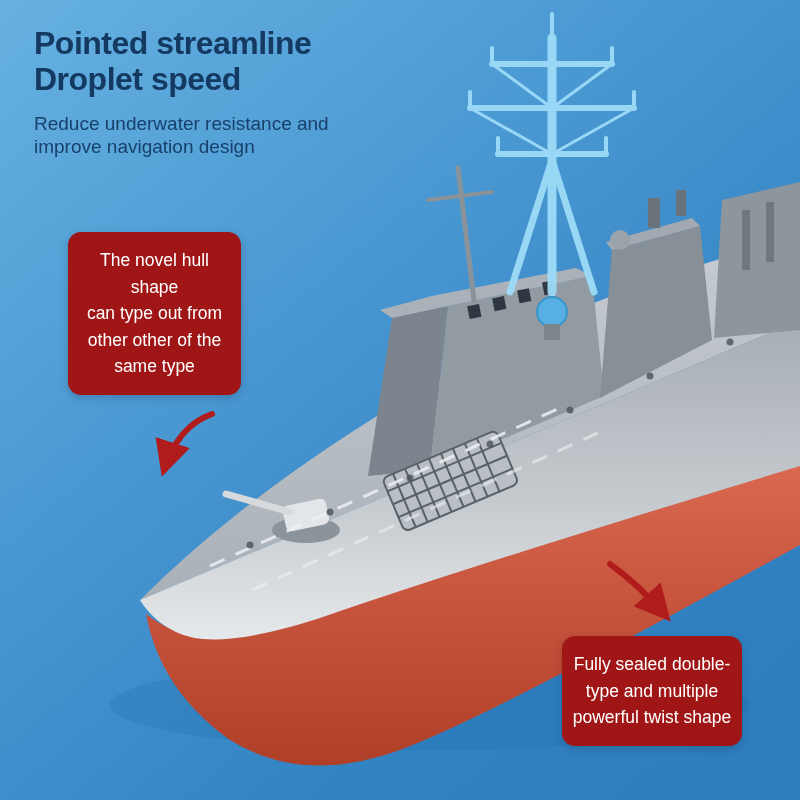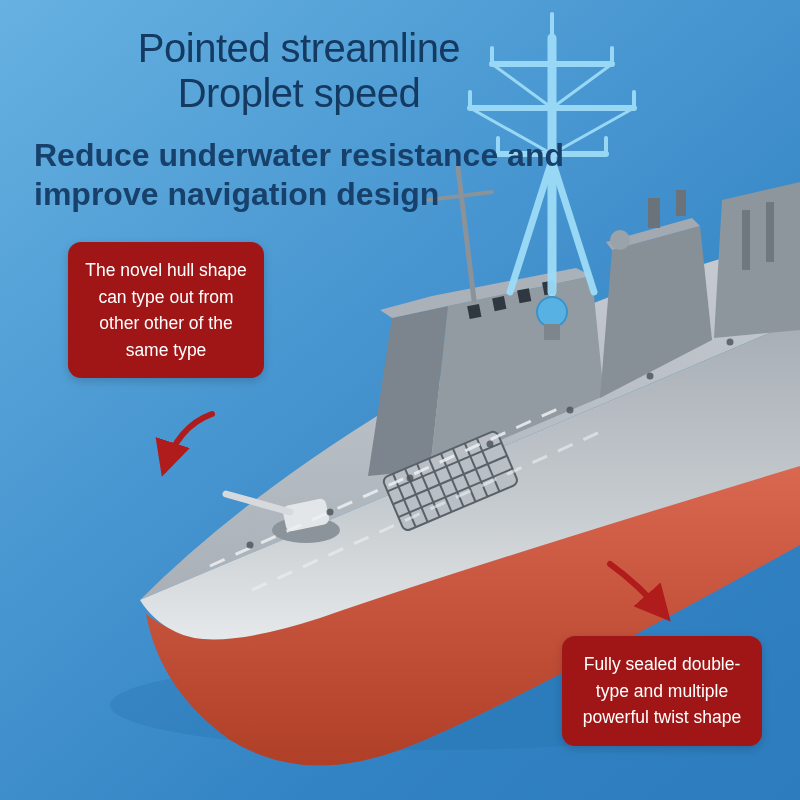--- a/index.html
+++ b/index.html
@@ -4,32 +4,32 @@
 <style>
   * { margin:0; padding:0; box-sizing:border-box; }
   html,body { width:800px; height:800px; }
   body { font-family:"Liberation Sans", sans-serif; }
   .page {
     position:relative; width:800px; height:800px; overflow:hidden;
     background: linear-gradient(140deg,#66b1e1 0%, #4a98d2 38%, #3283c4 72%, #2d7cbd 100%);
   }
   .boat-svg { position:absolute; left:0; top:0; width:800px; height:800px; }
   .header { position:absolute; left:34px; top:26px; color:#153a62; z-index:3; }
-  .title { font-size:40px; font-weight:400; line-height:1.12; letter-spacing:-0.5px;text-align:center; }
+  .title { font-size:32px; font-weight:700; line-height:1.12; letter-spacing:-0.5px; }
   .title span { display:block; }
-  .subtitle { margin-top:20px; font-size:32px; font-weight:700; line-height:1.22; color:#17406a; }
+  .subtitle { margin-top:14px; font-size:19px; font-weight:400; line-height:1.22; color:#17406a; }
   .subtitle span { display:block; }
   .callout {
     position:absolute; background:#a01616; color:#ffffff; border-radius:13px;
     text-align:center; font-size:17.5px; line-height:1.52; padding:15px 10px;
     box-shadow:0 3px 10px rgba(0,0,0,0.18); z-index:4;
   }
   .callout span { display:block; }
-  .callout-1 { left:68px;  top:242px; width:196px; }
-  .callout-2 { left:562px; top:636px; width:200px; }
+  .callout-1 { left:68px;  top:232px; width:173px; }
+  .callout-2 { left:562px; top:636px; width:180px; }
   .arrow { position:absolute; z-index:4; }
   .arrow-1 { left:150px; top:408px; }
   .arrow-2 { left:598px; top:556px; }
 </style>
 </head>
 <body>
 
 <div class="page">
 
   <svg class="boat-svg" viewBox="0 0 800 800" aria-hidden="true">

